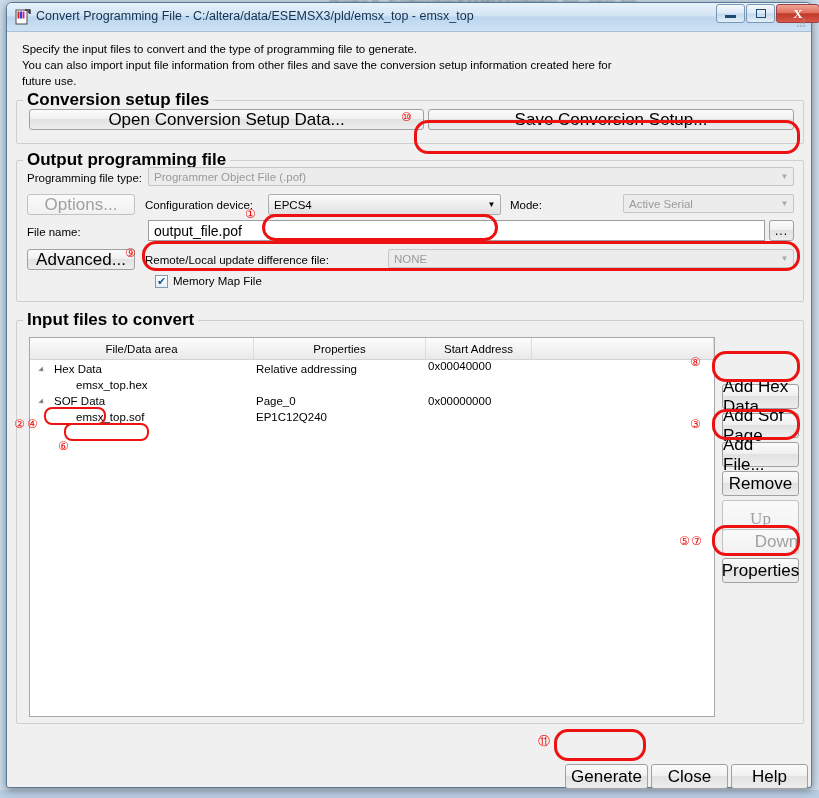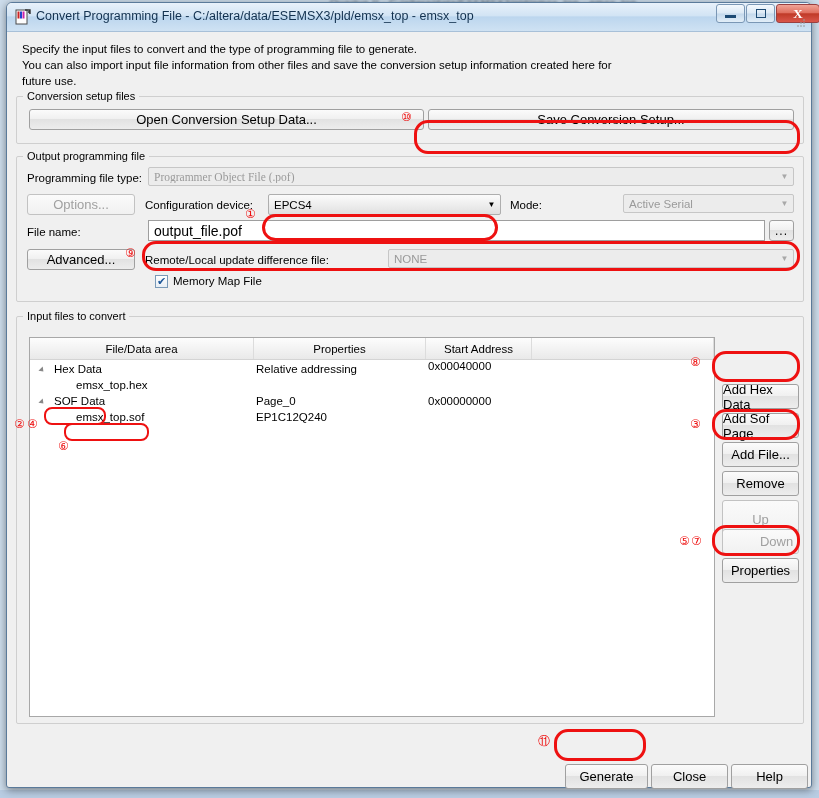--- a/index.html
+++ b/index.html
@@ -72,27 +72,27 @@
   #content{position:relative;padding:0;}
 
   .desc{position:absolute;left:15px;font-size:11.5px;color:#000;white-space:nowrap;}
 
   fieldset.grp{
     position:absolute;margin:0;padding:0;
     border:1px solid #cfcfcf;border-radius:2px;
     background:transparent;
   }
   fieldset.grp legend{
-    font-size:11px;color:#000;padding:0 4px;margin-left:6px;
+    font-size:17px;color:#000;padding:0 4px;margin-left:6px;font-weight:bold;
   }
 
   .btn{
     border:1px solid #a0a0a0;border-radius:3px;
     background:linear-gradient(180deg,#fbfbfb 0%,#f0f0f0 47%,#e2e2e2 50%,#ededed 100%);
-    font-family:"Liberation Sans",sans-serif;font-size:13px;color:#000;
+    font-family:"Liberation Sans",sans-serif;font-size:17px;color:#000;
     display:flex;align-items:center;justify-content:center;
     box-sizing:border-box;cursor:default;
   }
   .btn.disabled{color:#a0a0a0;background:linear-gradient(180deg,#fafafa,#f1f1f1);border-color:#c2c2c2;}
 
   .combo{
     position:absolute;border:1px solid #aeaeae;border-radius:2px;
     background:linear-gradient(180deg,#fdfdfd 0%,#f2f2f2 50%,#e8e8e8 100%);
     box-sizing:border-box;display:flex;align-items:center;
   }
@@ -192,21 +192,21 @@
       <legend>Conversion setup files</legend>
     </fieldset>
     <div class="btn" style="position:absolute;left:22px;top:77px;width:395px;height:21px;">Open Conversion Setup Data...</div>
     <div class="btn" style="position:absolute;left:421px;top:77px;width:366px;height:21px;">Save Conversion Setup...</div>
 
     <fieldset class="grp" style="left:9px;top:118px;width:786px;height:150px;">
       <legend>Output programming file</legend>
     </fieldset>
 
     <div class="label" style="left:20px;top:140px;">Programming file type:</div>
-    <div class="combo disabled" style="left:141px;top:135px;width:646px;height:19px;font-family:Liberation Serif, serif;">
+    <div class="combo disabled" style="left:141px;top:135px;width:646px;height:19px;">
       <span class="val">Programmer Object File (.pof)</span>
       <span class="arrow">▼</span>
     </div>
 
     <div class="btn disabled" style="position:absolute;left:20px;top:162px;width:108px;height:21px;">Options...</div>
     <div class="label" style="left:138px;top:167px;">Configuration device:</div>
     <div class="combo strong" style="left:261px;top:162px;width:233px;height:21px;">
       <span class="val">EPCS4</span>
       <span class="arrow">▼</span>
     </div>
@@ -265,21 +265,21 @@
         <div class="lrow" style="left:46px;top:73px;">emsx_top.sof</div>
         <div class="lrow" style="left:226px;top:73px;">EP1C12Q240</div>
         <div class="lrow" style="left:398px;top:73px;"></div>
       </div>
     </div>
 
     <div class="btn" style="position:absolute;left:715px;top:352px;width:77px;height:25px;">Add Hex Data</div>
     <div class="btn" style="position:absolute;left:715px;top:381px;width:77px;height:25px;">Add Sof Page</div>
     <div class="btn" style="position:absolute;left:715px;top:410px;width:77px;height:25px;">Add File...</div>
     <div class="btn" style="position:absolute;left:715px;top:439px;width:77px;height:25px;">Remove</div>
-    <div class="btn disabled" style="position:absolute;left:715px;top:468px;width:77px;height:38px;">Up</div>
+    <div class="btn disabled" style="position:absolute;left:715px;top:468px;width:77px;height:38px;font-family:Liberation Serif, serif;">Up</div>
     <div class="btn disabled" style="position:absolute;left:715px;top:497px;width:77px;height:25px;padding-left:32px;">Down</div>
     <div class="btn" style="position:absolute;left:715px;top:526px;width:77px;height:25px;">Properties</div>
 
     <div class="btn" style="position:absolute;left:558px;top:732px;width:83px;height:25px;">Generate</div>
     <div class="btn" style="position:absolute;left:644px;top:732px;width:77px;height:25px;">Close</div>
     <div class="btn" style="position:absolute;left:724px;top:732px;width:77px;height:25px;">Help</div>
 
     <svg id="resizer" viewBox="0 0 12 12">
       <g fill="#9a9a9a">
         <rect x="8" y="2" width="2" height="2"></rect>

